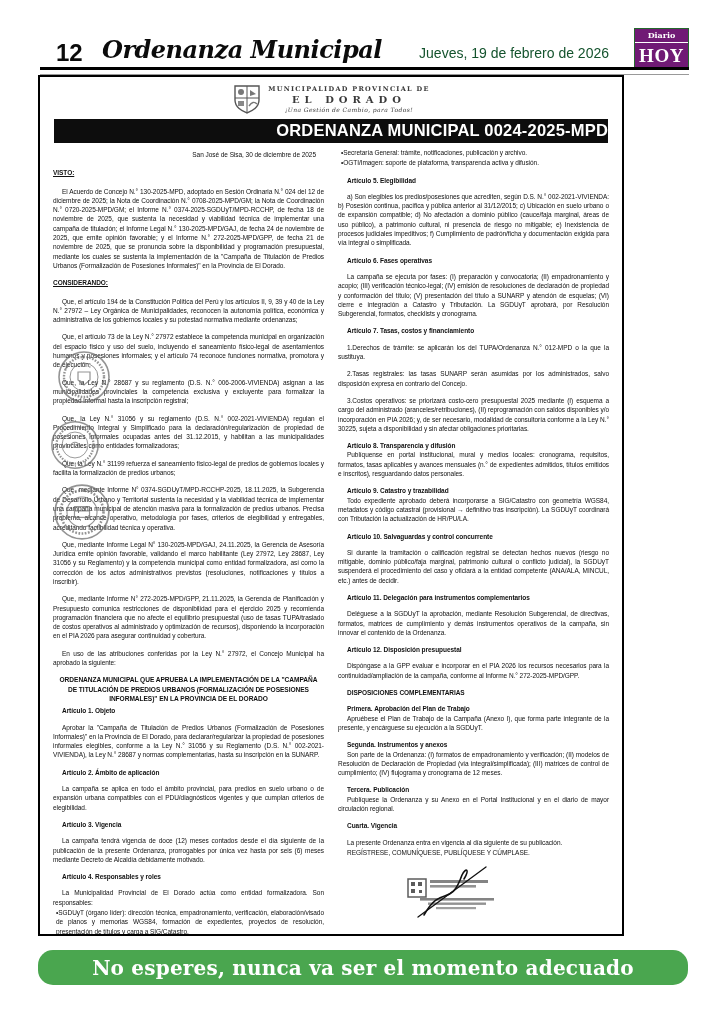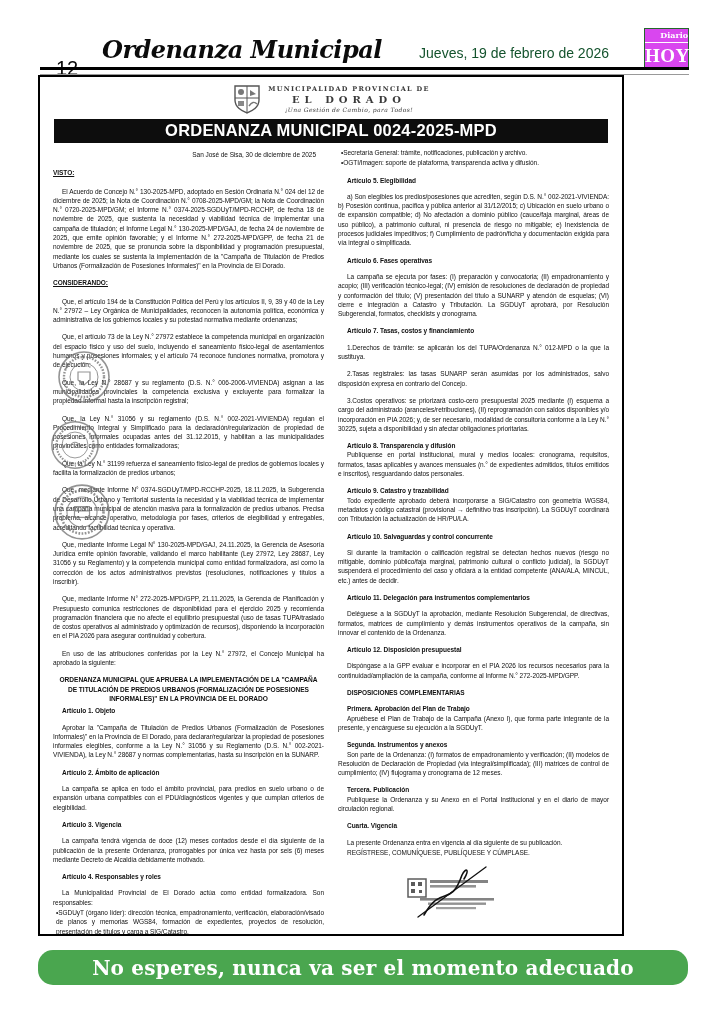--- a/index.html
+++ b/index.html
@@ -1,45 +1,45 @@
 <!DOCTYPE html>
 <html><head>
 <meta charset="utf-8">
 <style>
   html,body { margin:0; padding:0; background:#e8e8e8; }
   .page { position:relative; width:723px; height:1024px; background:#fff; margin:0 auto;
           font-family:"Liberation Sans", sans-serif; overflow:hidden; }
 
   
   .header { position:absolute; top:34px; left:40px; width:649px; height:36px; }
-  .pagenum { position:absolute; left:16px; top:23px; font-size:20px; font-weight:normal; color:#0b0b0b; }
+  .pagenum { position:absolute; left:16px; top:5px; font-size:24px; font-weight:bold; color:#0b0b0b; }
   .section-title { position:absolute; left:62px; top:1px; font-family:"DejaVu Serif", serif;
           font-style:italic; font-weight:bold; font-size:24px; color:#0b0b0b; letter-spacing:-.5px; }
   .issue-date { position:absolute; right:80px; top:11px; font-size:14px; color:#14532d; }
-  .brand { position:absolute; right:0; top:-6px; width:45px; height:42px; background:#d946ef;
-          border:1px solid #24682c; text-align:right; color:#fff; box-sizing:border-box; }
+  .brand { position:absolute; right:0; top:-6px; width:55px; height:42px; background:#701a75;
+          border:1px solid #24682c; text-align:center; color:#fff; box-sizing:border-box; }
   .brand-top { display:block; font-size:8px; font-weight:bold; font-family:"DejaVu Serif",serif;
           border-bottom:1px solid #fff; padding:1px 0 2px; }
   .brand-bottom { display:block; font-size:19px; font-weight:bold; letter-spacing:.5px;
           line-height:26px; font-family:Liberation Serif, serif; }
   .header-rule { position:absolute; top:67px; left:40px; width:649px; height:4px;
           border-top:3px solid #000; border-bottom:1px solid #999; box-sizing:content-box; }
 
   
   .docbox { position:absolute; top:75px; left:38px; width:586px; height:861px;
           border:2px solid #000; box-sizing:border-box; padding:3px 13px; overflow:hidden; background:#fff; }
 
   .org { display:flex; justify-content:center; align-items:center; gap:6px; margin-top:2px;
           height:33px; color:#3a3a3a; }
   .org-text { text-align:center; }
   .org-super { font-family:"DejaVu Serif",serif; font-weight:bold; font-size:6.5px; letter-spacing:1.3px; }
   .org-name  { font-family:"DejaVu Serif",serif; font-weight:bold; font-size:10px; letter-spacing:5px; line-height:13px; }
   .org-tag   { font-family:"DejaVu Serif",serif; font-style:italic; font-size:6px; letter-spacing:.4px; }
 
-  .titlebar { margin:4px 1px 0; background:#0D0D0D; color:#fff; text-align:center;
+  .titlebar { margin:4px 1px 0; background:#0D0D0D; color:#fff; text-align:right;
           font-weight:bold; font-size:16.5px; letter-spacing:.2px; padding:2px 0 3px; }
 
   .cols { display:flex; gap:14px; margin-top:5px; }
   .col { flex:1; min-width:0; font-size:6.5px; line-height:9.3px; letter-spacing:-.05px;
           text-align:justify; color:#101010; }
 
   .dateline { text-align:right; padding-right:8px; margin:2px 0 9px; }
   .label-h { font-weight:bold; text-decoration:underline; margin:0 0 9px; }
   .para { margin:0 0 8px; text-indent:9px; }
   .center-title { font-weight:bold; text-align:center; text-indent:0; margin:0 4px 3px; font-size:6.6px; }

